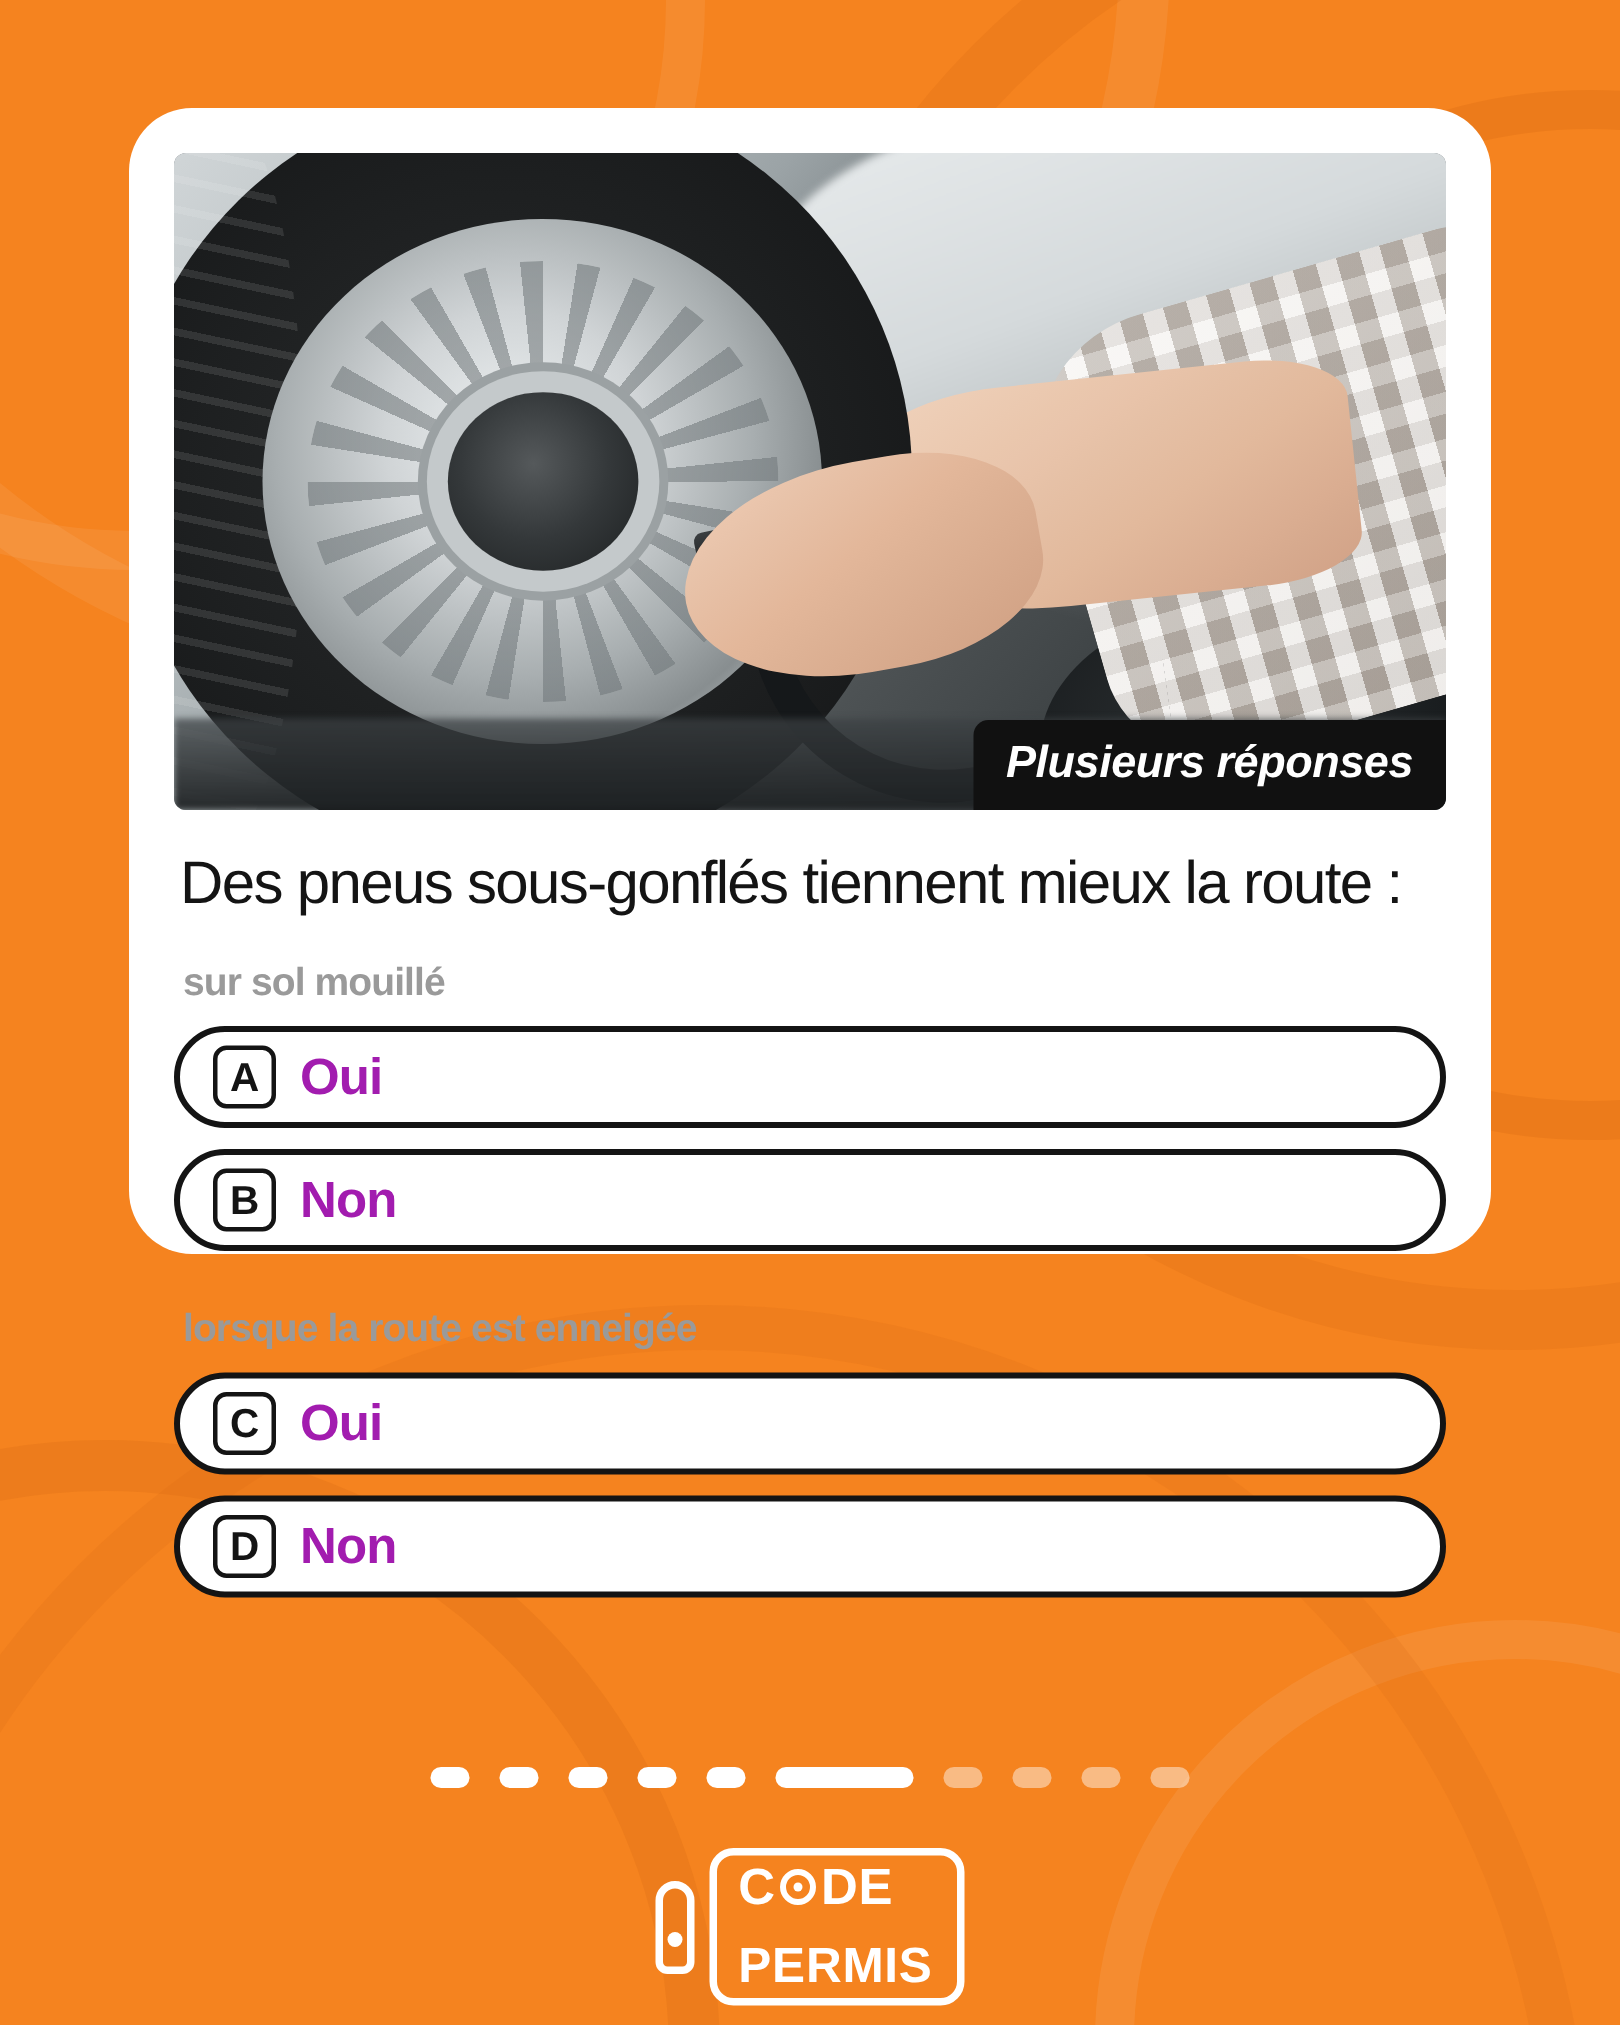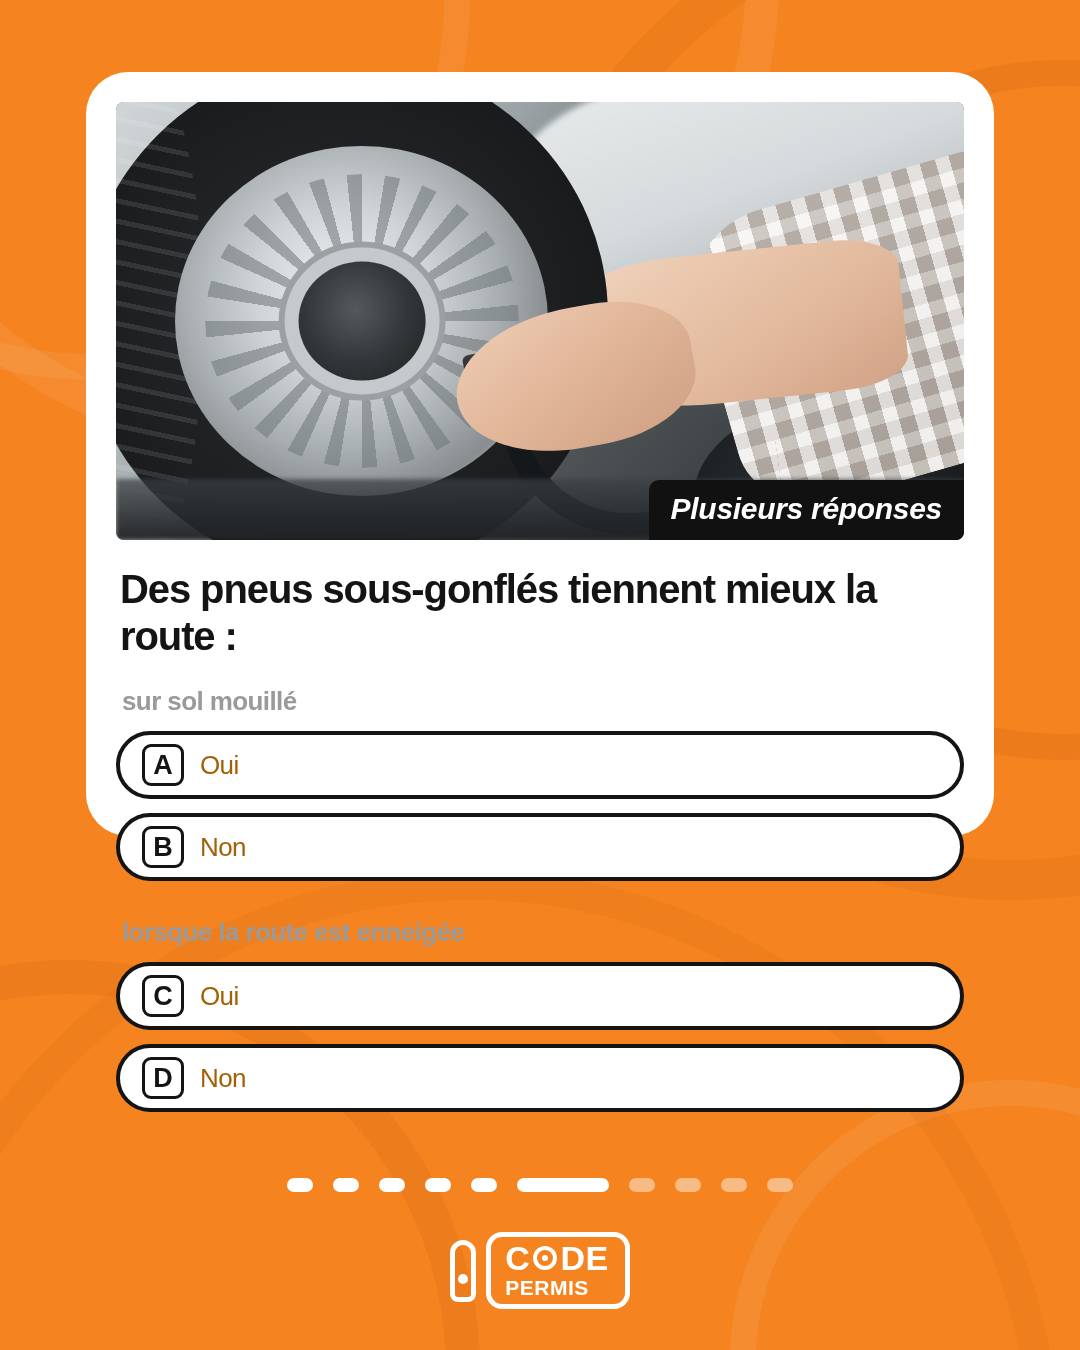--- a/index.html
+++ b/index.html
@@ -182,21 +182,21 @@
     border-radius: 10px 0 8px 0;
     letter-spacing: -0.3px;
     white-space: nowrap;
   }
 
   
   .question {
     margin: 26px 2px 0 4px;
     font-size: 40px;
     line-height: 1.18;
-    font-weight: bold;
+    font-weight: normal;
     color: #141414;
     letter-spacing: -1.1px;
   }
 
   .group-label {
     margin: 26px 2px 14px 6px;
     font-size: 26px;
     font-weight: bold;
     color: #9a9a9a;
     letter-spacing: -0.6px;
@@ -218,23 +218,23 @@
   .letter {
     width: 42px; height: 42px;
     min-width: 42px;
     border: 3px solid #141414;
     border-radius: 9px;
     display: flex; align-items: center; justify-content: center;
     font-size: 27px; font-weight: bold; color: #141414;
     line-height: 1;
   }
   .answer-text {
-    font-size: 26px;
-    font-weight: normal;
-    color: #a16207;
+    font-size: 34px;
+    font-weight: bold;
+    color: #a21caf;
     letter-spacing: -0.6px;
   }
 
   
   .pagination {
     position: absolute;
     left: 0; right: 0;
     top: 1178px;
     display: flex;
     justify-content: center;
@@ -281,21 +281,21 @@
   .logo-line {
     color: #ffffff;
     font-weight: bold;
     font-size: 34px;
     line-height: 1.0;
     letter-spacing: 0.5px;
     display: flex;
     align-items: center;
     gap: 3px;
   }
-  .logo-line.second { font-size: 21px; margin-top: 2px; }
+  .logo-line.second { font-size: 33px; margin-top: 18px; }
   .wheel-glyph {
     width: 24px; height: 24px;
     border: 4px solid #ffffff;
     border-radius: 50%;
     position: relative;
     display: inline-block;
   }
   .wheel-glyph::after {
     content: "";
     position: absolute;

